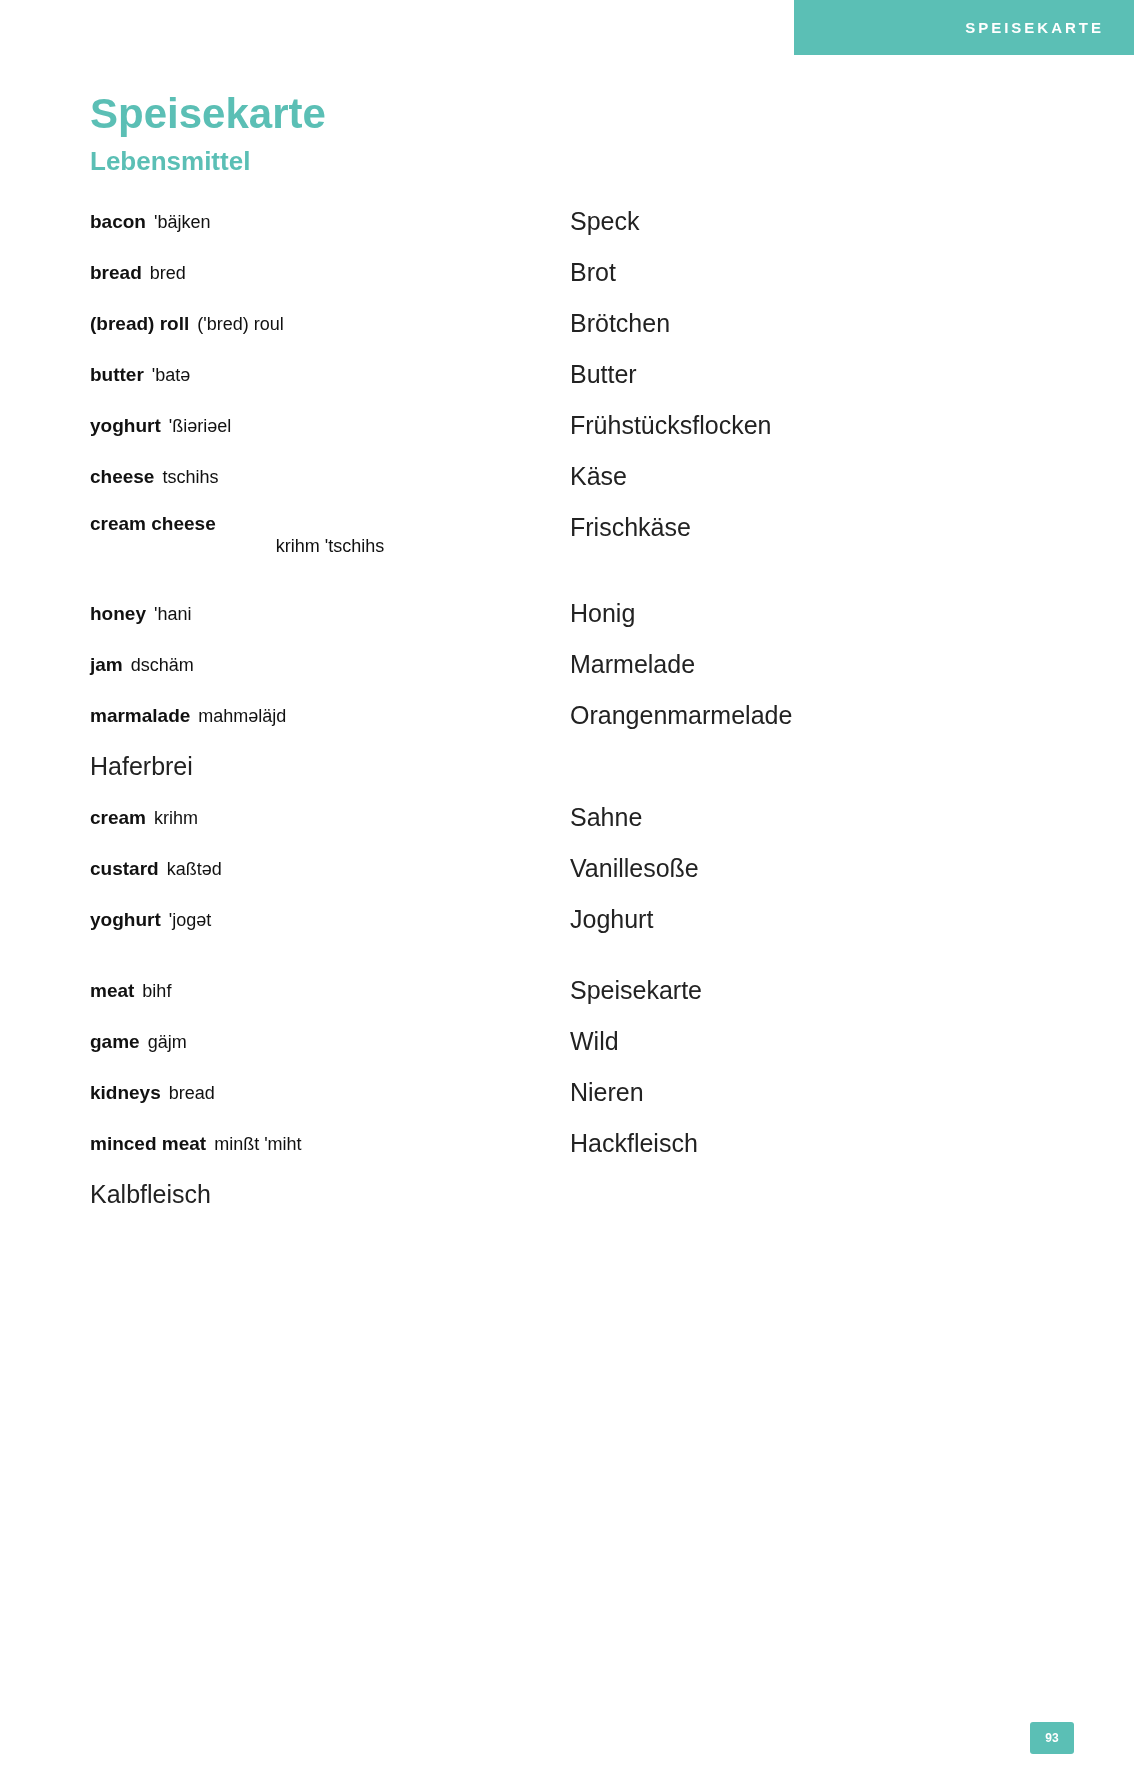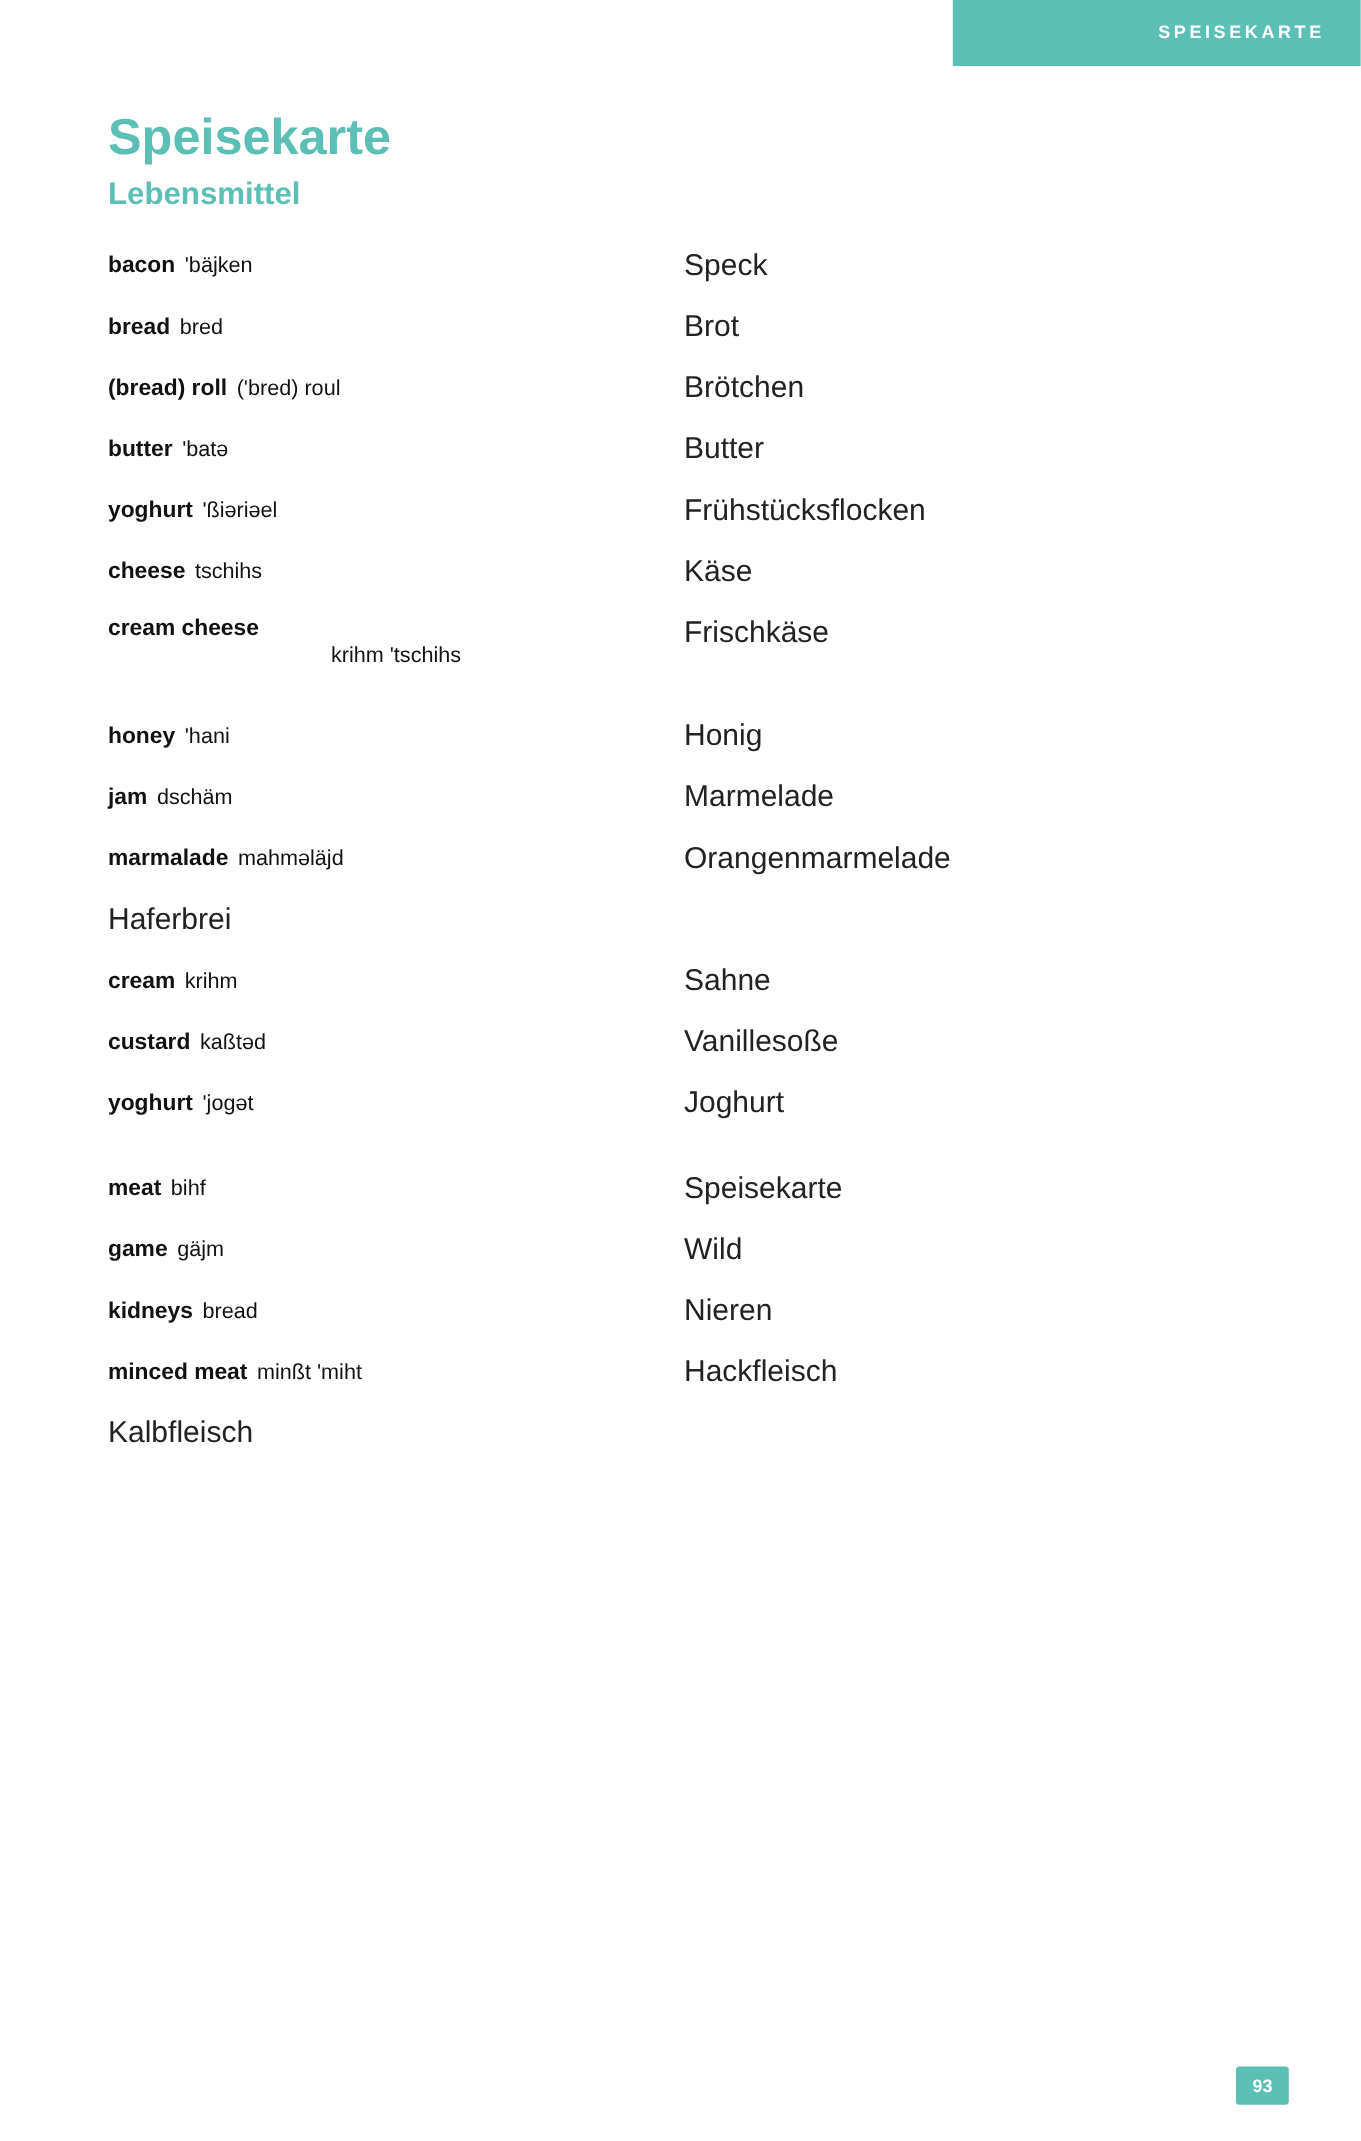--- a/index.html
+++ b/index.html
@@ -108,21 +108,21 @@
       height: 20px;
     }
 
     
     .page-number-container {
       position: absolute;
       bottom: 30px;
       right: 60px;
       background: #5bbfb5;
       color: #fff;
-      font-size: 15px;
+      font-size: 12px;
       font-weight: bold;
       width: 44px;
       height: 32px;
       display: flex;
       align-items: center;
       justify-content: center;
       border-radius: 3px;
     }
   </style>
 </head>

